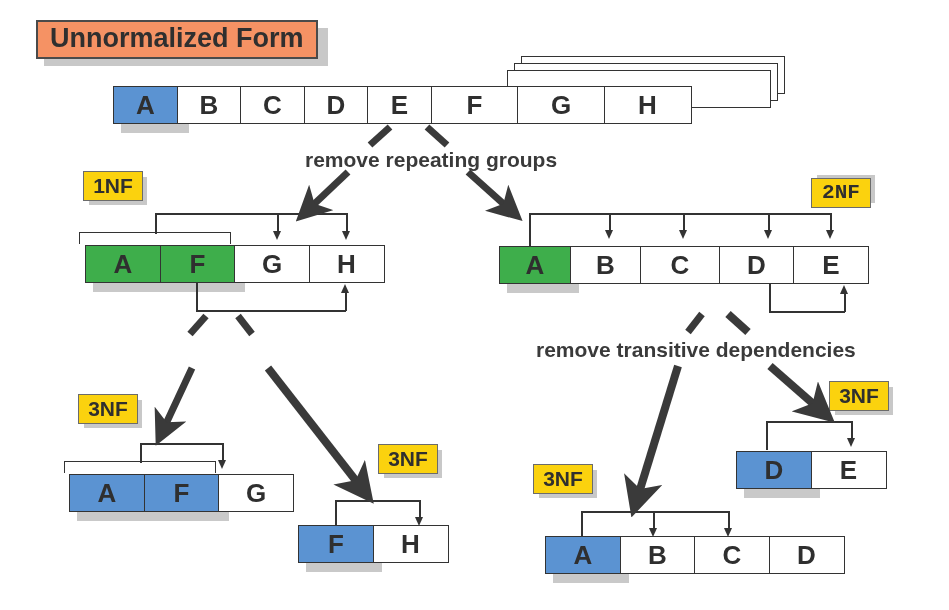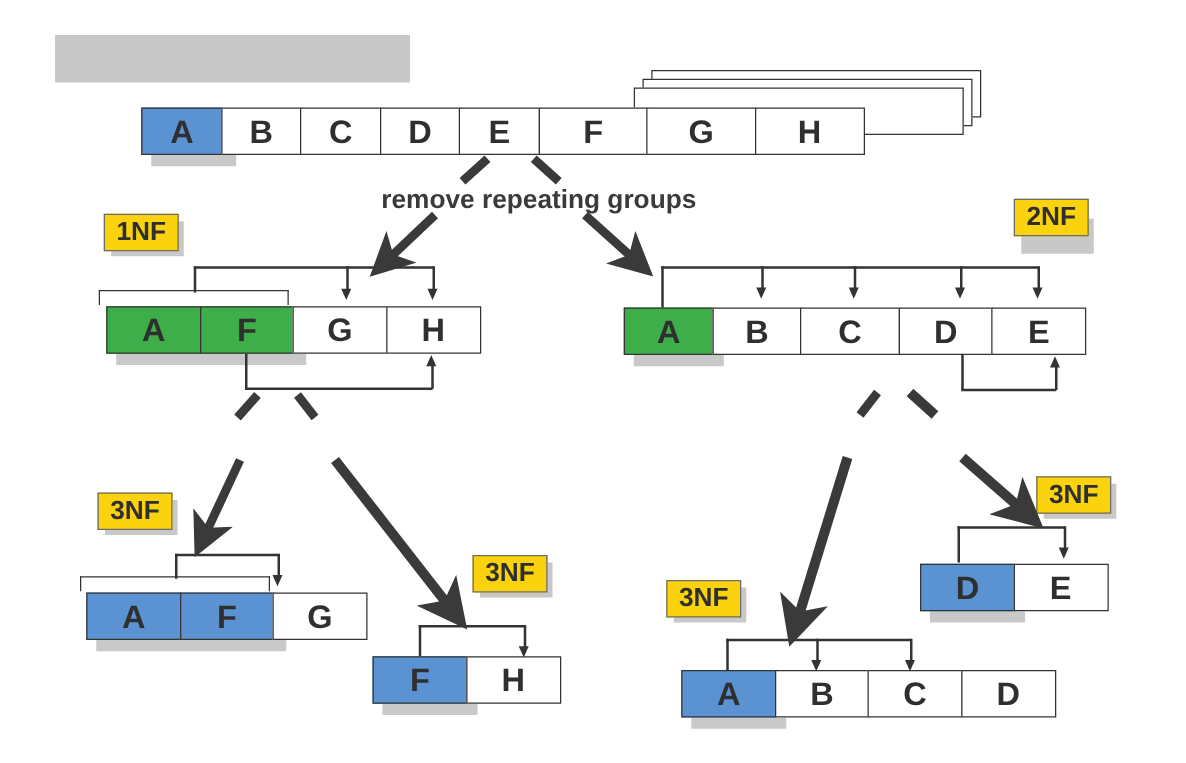--- a/index.html
+++ b/index.html
@@ -92,20 +92,21 @@
 
   
   #arrows{position:absolute;left:0;top:0;width:949px;height:610px;z-index:6;pointer-events:none;}
 </style>
 </head>
 <body>
 
 <div id="stage">
 
   <div class="banner-shadow" style="left:44px;top:28px;width:284px;height:38px;"></div>
+  <div class="banner" style="left:36px;top:20px;">Unnormalized Form</div>
 
   <div class="sheet" style="left:521px;top:56px;width:264px;"></div>
   <div class="sheet" style="left:514px;top:63px;width:264px;"></div>
   <div class="sheet" style="left:507px;top:70px;width:264px;"></div>
 
   <div class="rel-shadow" style="left:121px;top:124px;width:68px;"></div>
 
   <div class="rel" style="left:113px;top:86px;">
     <div class="cell blue" style="width:65px;">A</div>
     <div class="cell" style="width:65px;">B</div>
@@ -137,21 +138,21 @@
     <div class="cell" style="width:76px;">G</div>
     <div class="cell" style="width:76px;">H</div>
   </div>
 
   <div class="ln-v" style="left:196px;top:283px;height:28px;"></div>
   <div class="ln-h" style="left:196px;top:310px;width:150px;"></div>
   <div class="ln-v" style="left:345px;top:292px;height:19px;"></div>
   <div class="arrow-up" style="left:341px;top:284px;"></div>
 
   <div class="badge-shadow" style="left:817px;top:175px;"></div>
-  <div class="badge" style="left:811px;top:159px;">2NF</div>
+  <div class="badge" style="left:811px;top:178px;font-family:Liberation Mono, monospace;">2NF</div>
 
   <div class="ln-v" style="left:529px;top:213px;height:33px;"></div>
   <div class="ln-h" style="left:529px;top:213px;width:302px;"></div>
   <div class="ln-v" style="left:609px;top:213px;height:19px;"></div>
   <div class="arrow-down" style="left:605px;top:230px;"></div>
   <div class="ln-v" style="left:683px;top:213px;height:19px;"></div>
   <div class="arrow-down" style="left:679px;top:230px;"></div>
   <div class="ln-v" style="left:768px;top:213px;height:19px;"></div>
   <div class="arrow-down" style="left:764px;top:230px;"></div>
   <div class="ln-v" style="left:830px;top:213px;height:19px;"></div>
@@ -233,20 +234,21 @@
   <div class="arrow-down" style="left:847px;top:438px;"></div>
 
   <div class="rel-shadow" style="left:744px;top:489px;width:76px;"></div>
 
   <div class="rel" style="left:736px;top:451px;">
     <div class="cell blue" style="width:76px;">D</div>
     <div class="cell" style="width:76px;">E</div>
   </div>
 
   <div class="caption" style="left:305px;top:148px;">remove repeating groups</div>
+  <div class="caption" style="left:536px;top:338px;">remove transitive dependencies</div>
 
   <svg id="arrows" viewBox="0 0 949 610">
     <defs>
       <marker id="bigHead" markerWidth="5" markerHeight="5" refX="2.2" refY="2.5" orient="auto" markerUnits="strokeWidth">
         <path d="M0,0 L5,2.5 L0,5 L1.3,2.5 z" fill="#3A3A3A"></path>
       </marker>
     </defs>
 
     <line x1="390" y1="127" x2="370" y2="145" stroke="#3A3A3A" stroke-width="7"></line>
     <line x1="348" y1="172" x2="310" y2="208" stroke="#3A3A3A" stroke-width="7" marker-end="url(#bigHead)"></line>

